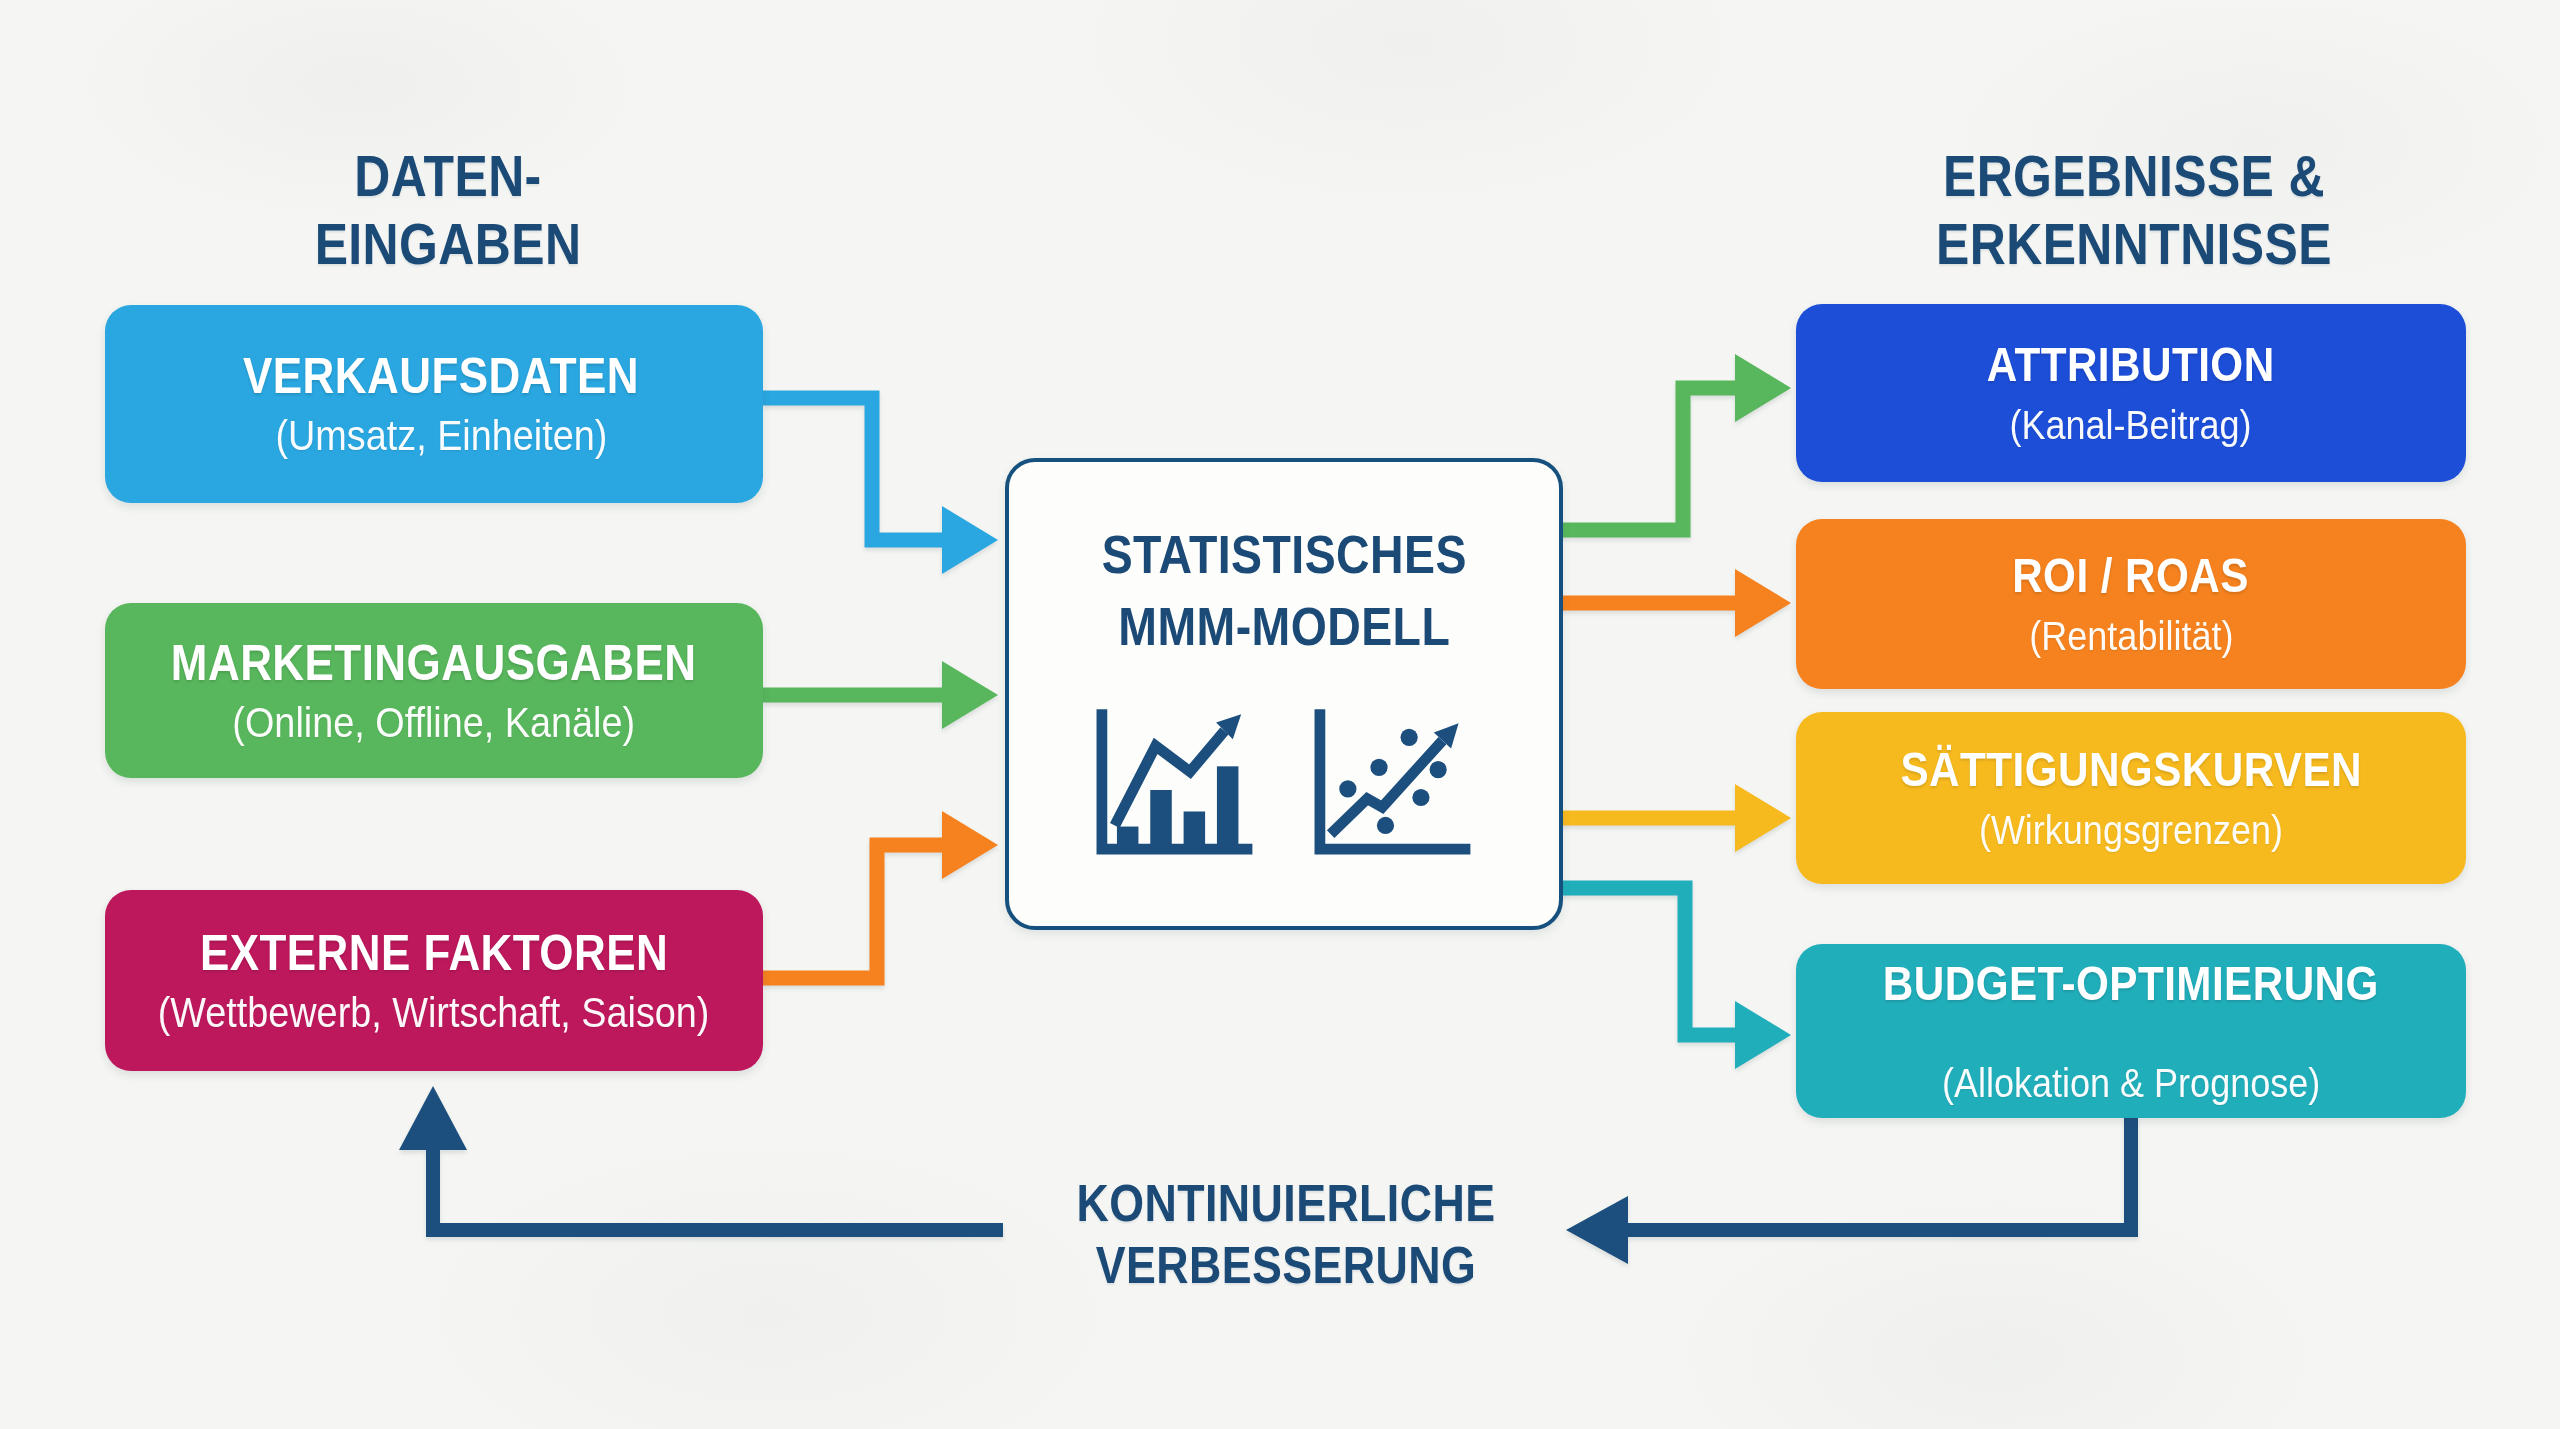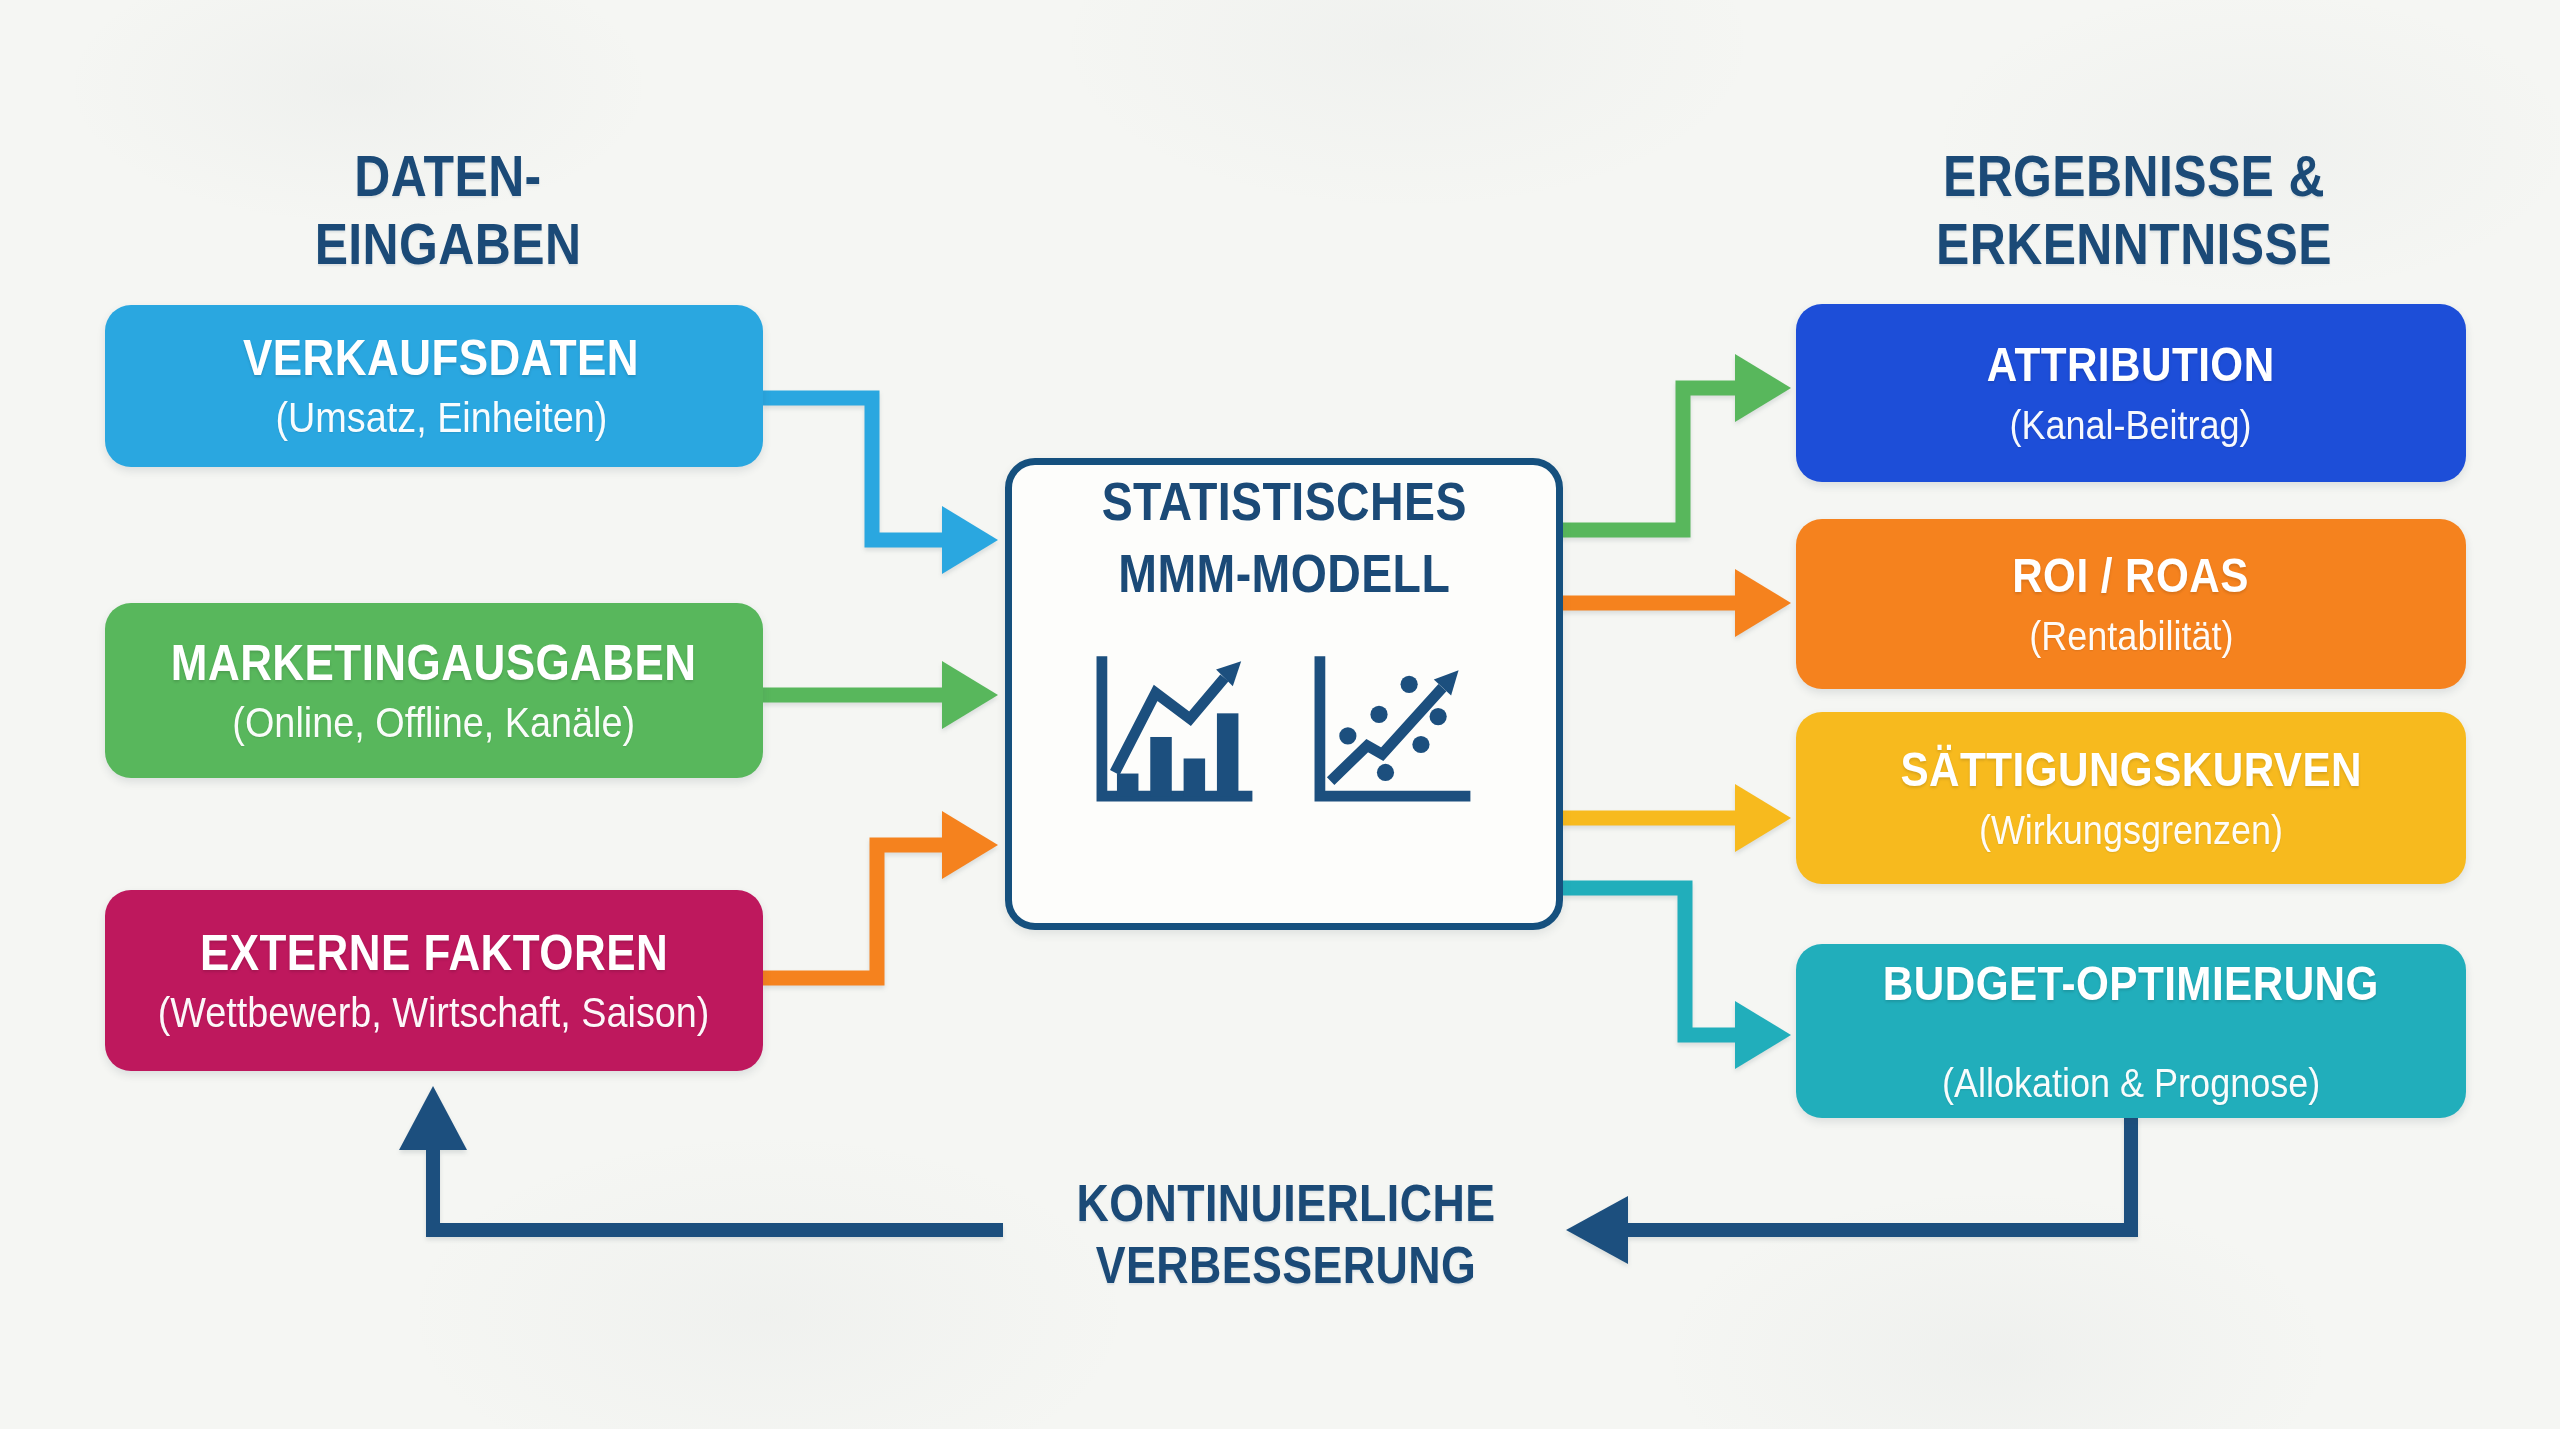--- a/index.html
+++ b/index.html
@@ -39,34 +39,34 @@
     text-shadow:0 2px 3px rgba(0,0,0,.13);
   }
   .node .s{
     font-size:42px;line-height:50px;white-space:nowrap;margin-top:6px;
     transform:scaleX(.9);opacity:.97;font-weight:400;
     text-shadow:0 1px 2px rgba(0,0,0,.10);
   }
   .node.right .t{font-size:48px;}
   .node.right .s{font-size:40px;}
 
-  #in-sales{left:105px;top:305px;width:658px;height:162px;padding-left:15px;}
+  #in-sales{left:105px;top:305px;width:658px;height:198px;padding-left:15px;}
   #in-spend{left:105px;top:603px;width:658px;height:175px;}
   #in-ext  {left:105px;top:890px;width:658px;height:181px;}
 
   #out-attr{left:1796px;top:304px;width:670px;height:178px;}
   #out-roi {left:1796px;top:519px;width:670px;height:170px;}
   #out-sat {left:1796px;top:712px;width:670px;height:172px;}
   #out-bud {left:1796px;top:944px;width:670px;height:174px;gap:39px;}
 
   #model{
     position:absolute;left:1005px;top:458px;width:558px;height:472px;
-    background:#fdfdfb;border:7px solid #6d28d9;border-radius:30px;
+    background:#fdfdfb;border:4px solid #6d28d9;border-radius:30px;
     display:flex;flex-direction:column;align-items:center;
-    box-shadow:0 4px 10px rgba(40,60,70,.10);
+    padding-top:56px;box-shadow:0 4px 10px rgba(40,60,70,.10);
   }
   .model-title{
     color:#1b4a77;font-weight:700;font-size:54px;line-height:72px;
     text-align:center;white-space:nowrap;transform:scaleX(.86);
     letter-spacing:.5px;
   }
   .icons{display:flex;gap:46px;margin-top:42px;}
   .icons svg{width:172px;height:158px;display:block;}
   .ink{stroke:#1c4f7e;fill:none;stroke-width:10;}
   .ink-fill{fill:#1c4f7e;stroke:none;}

